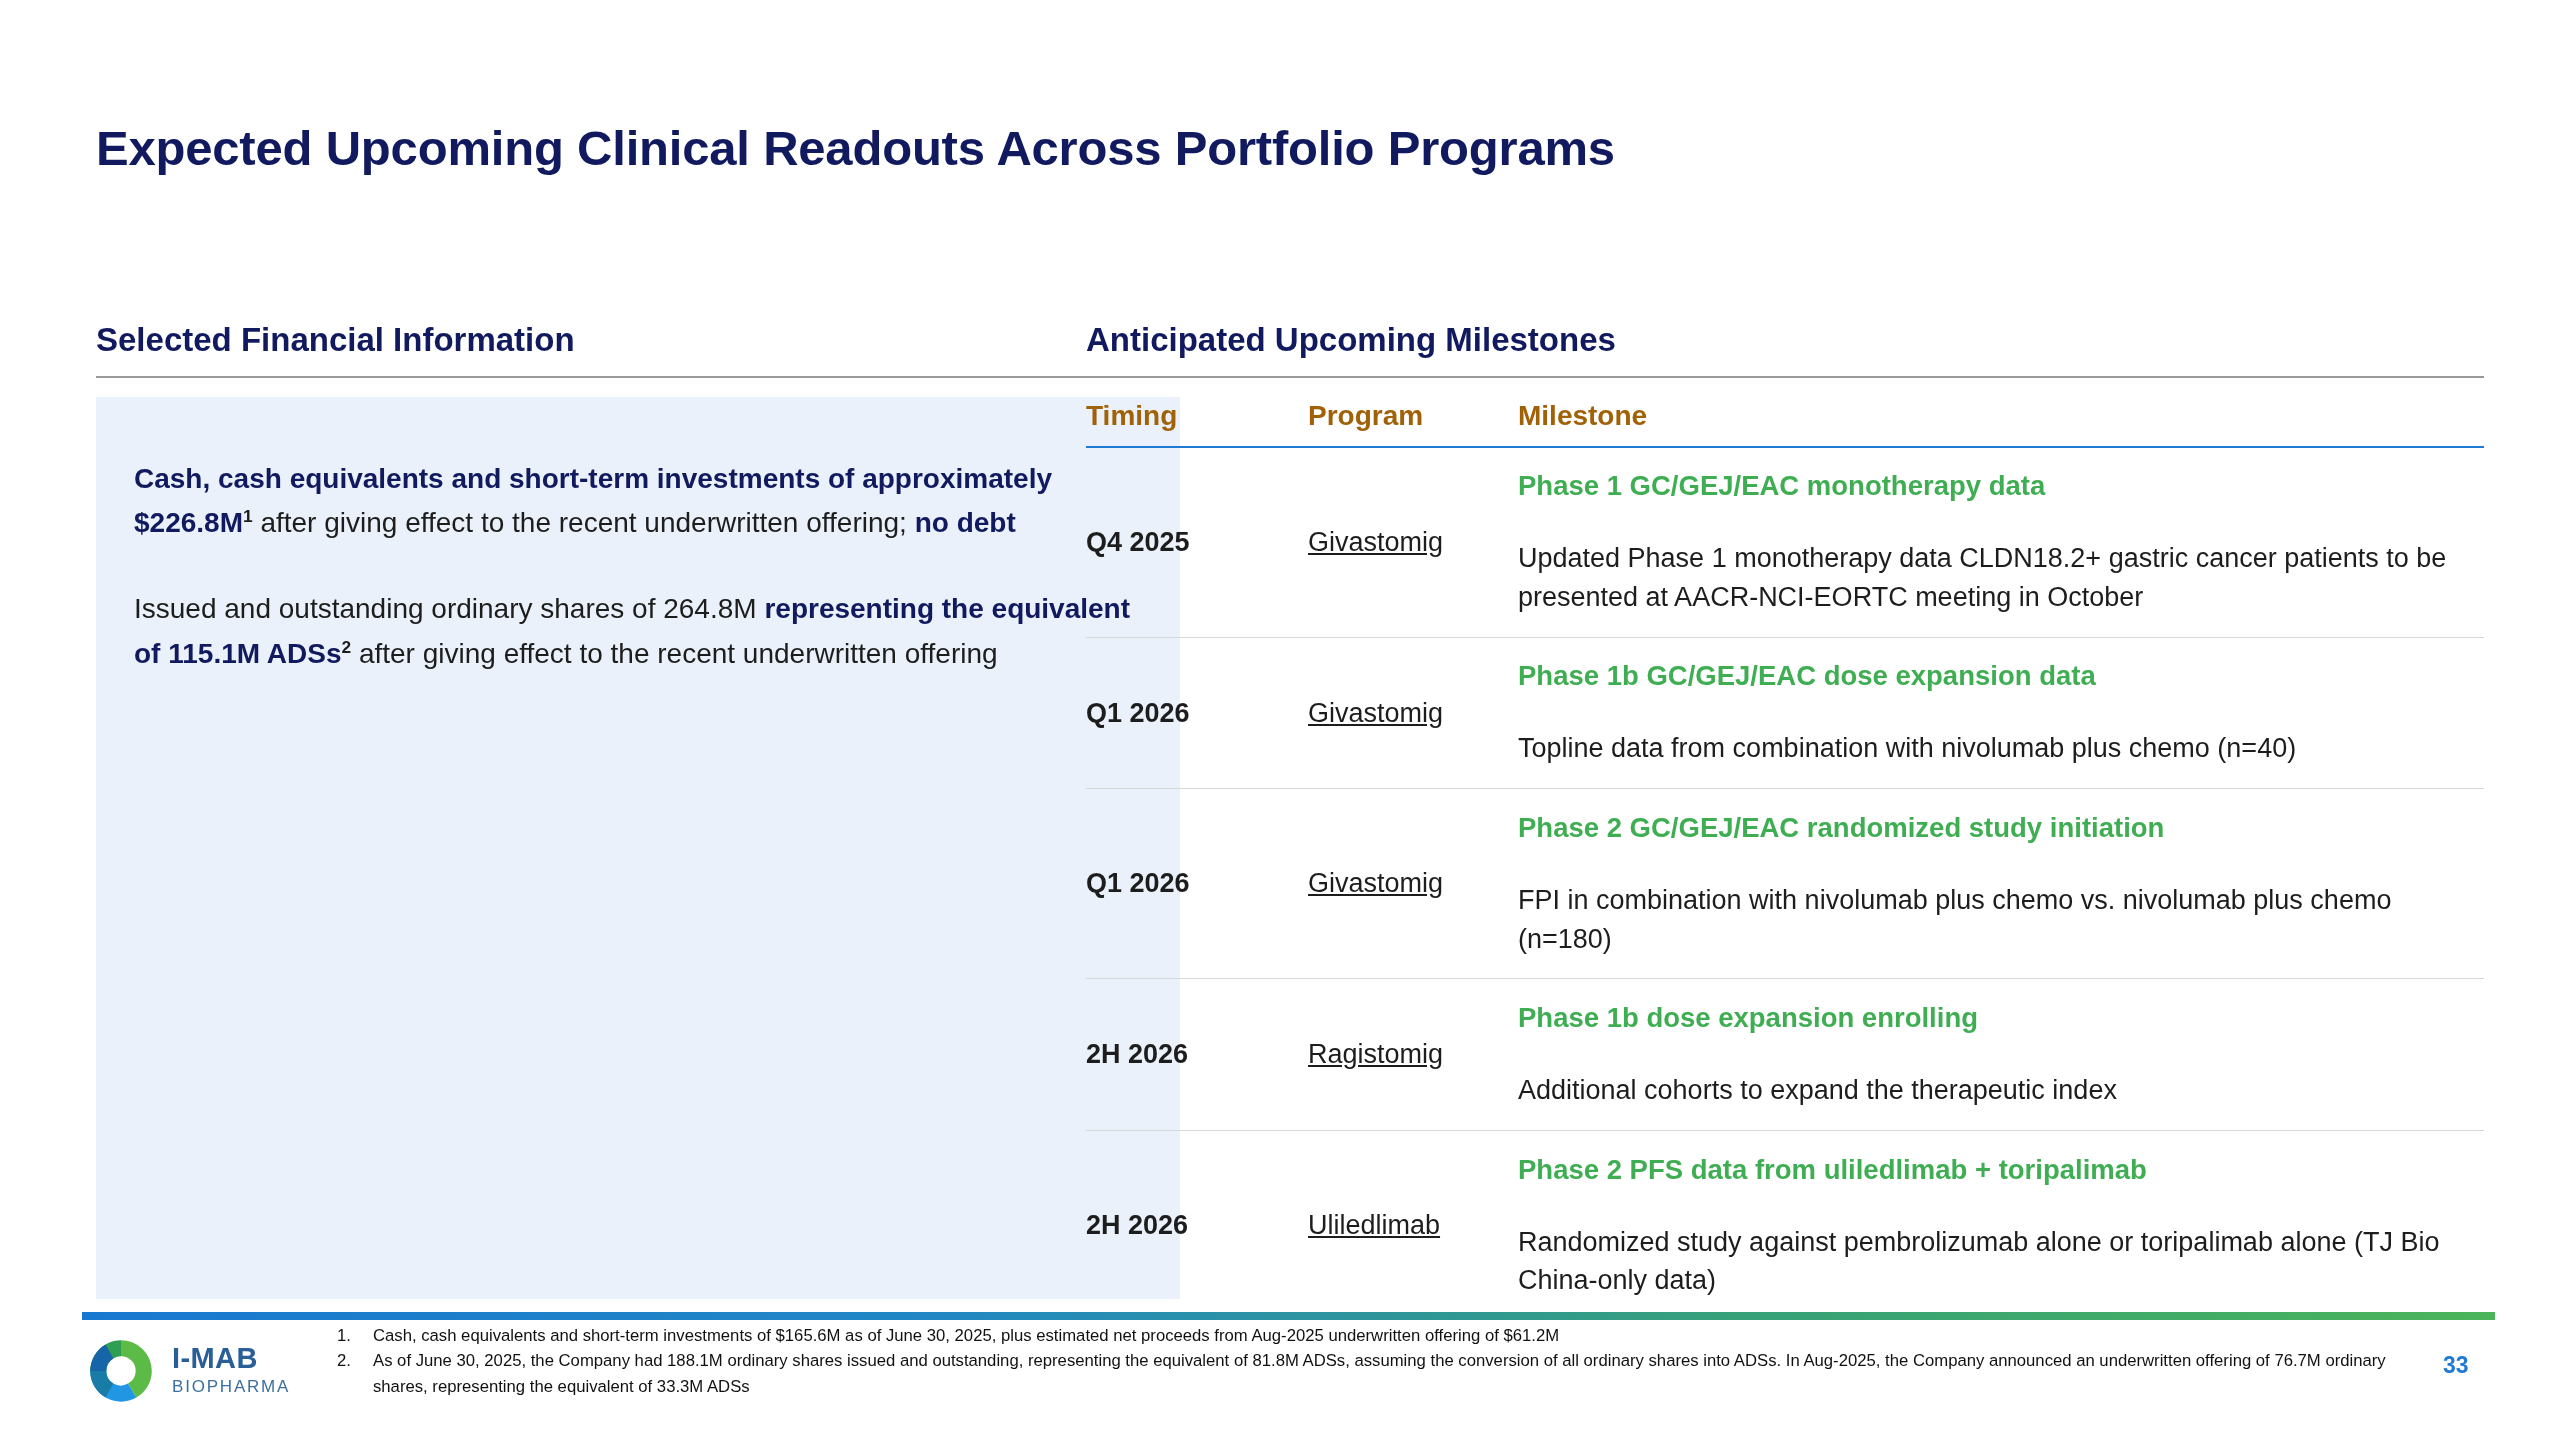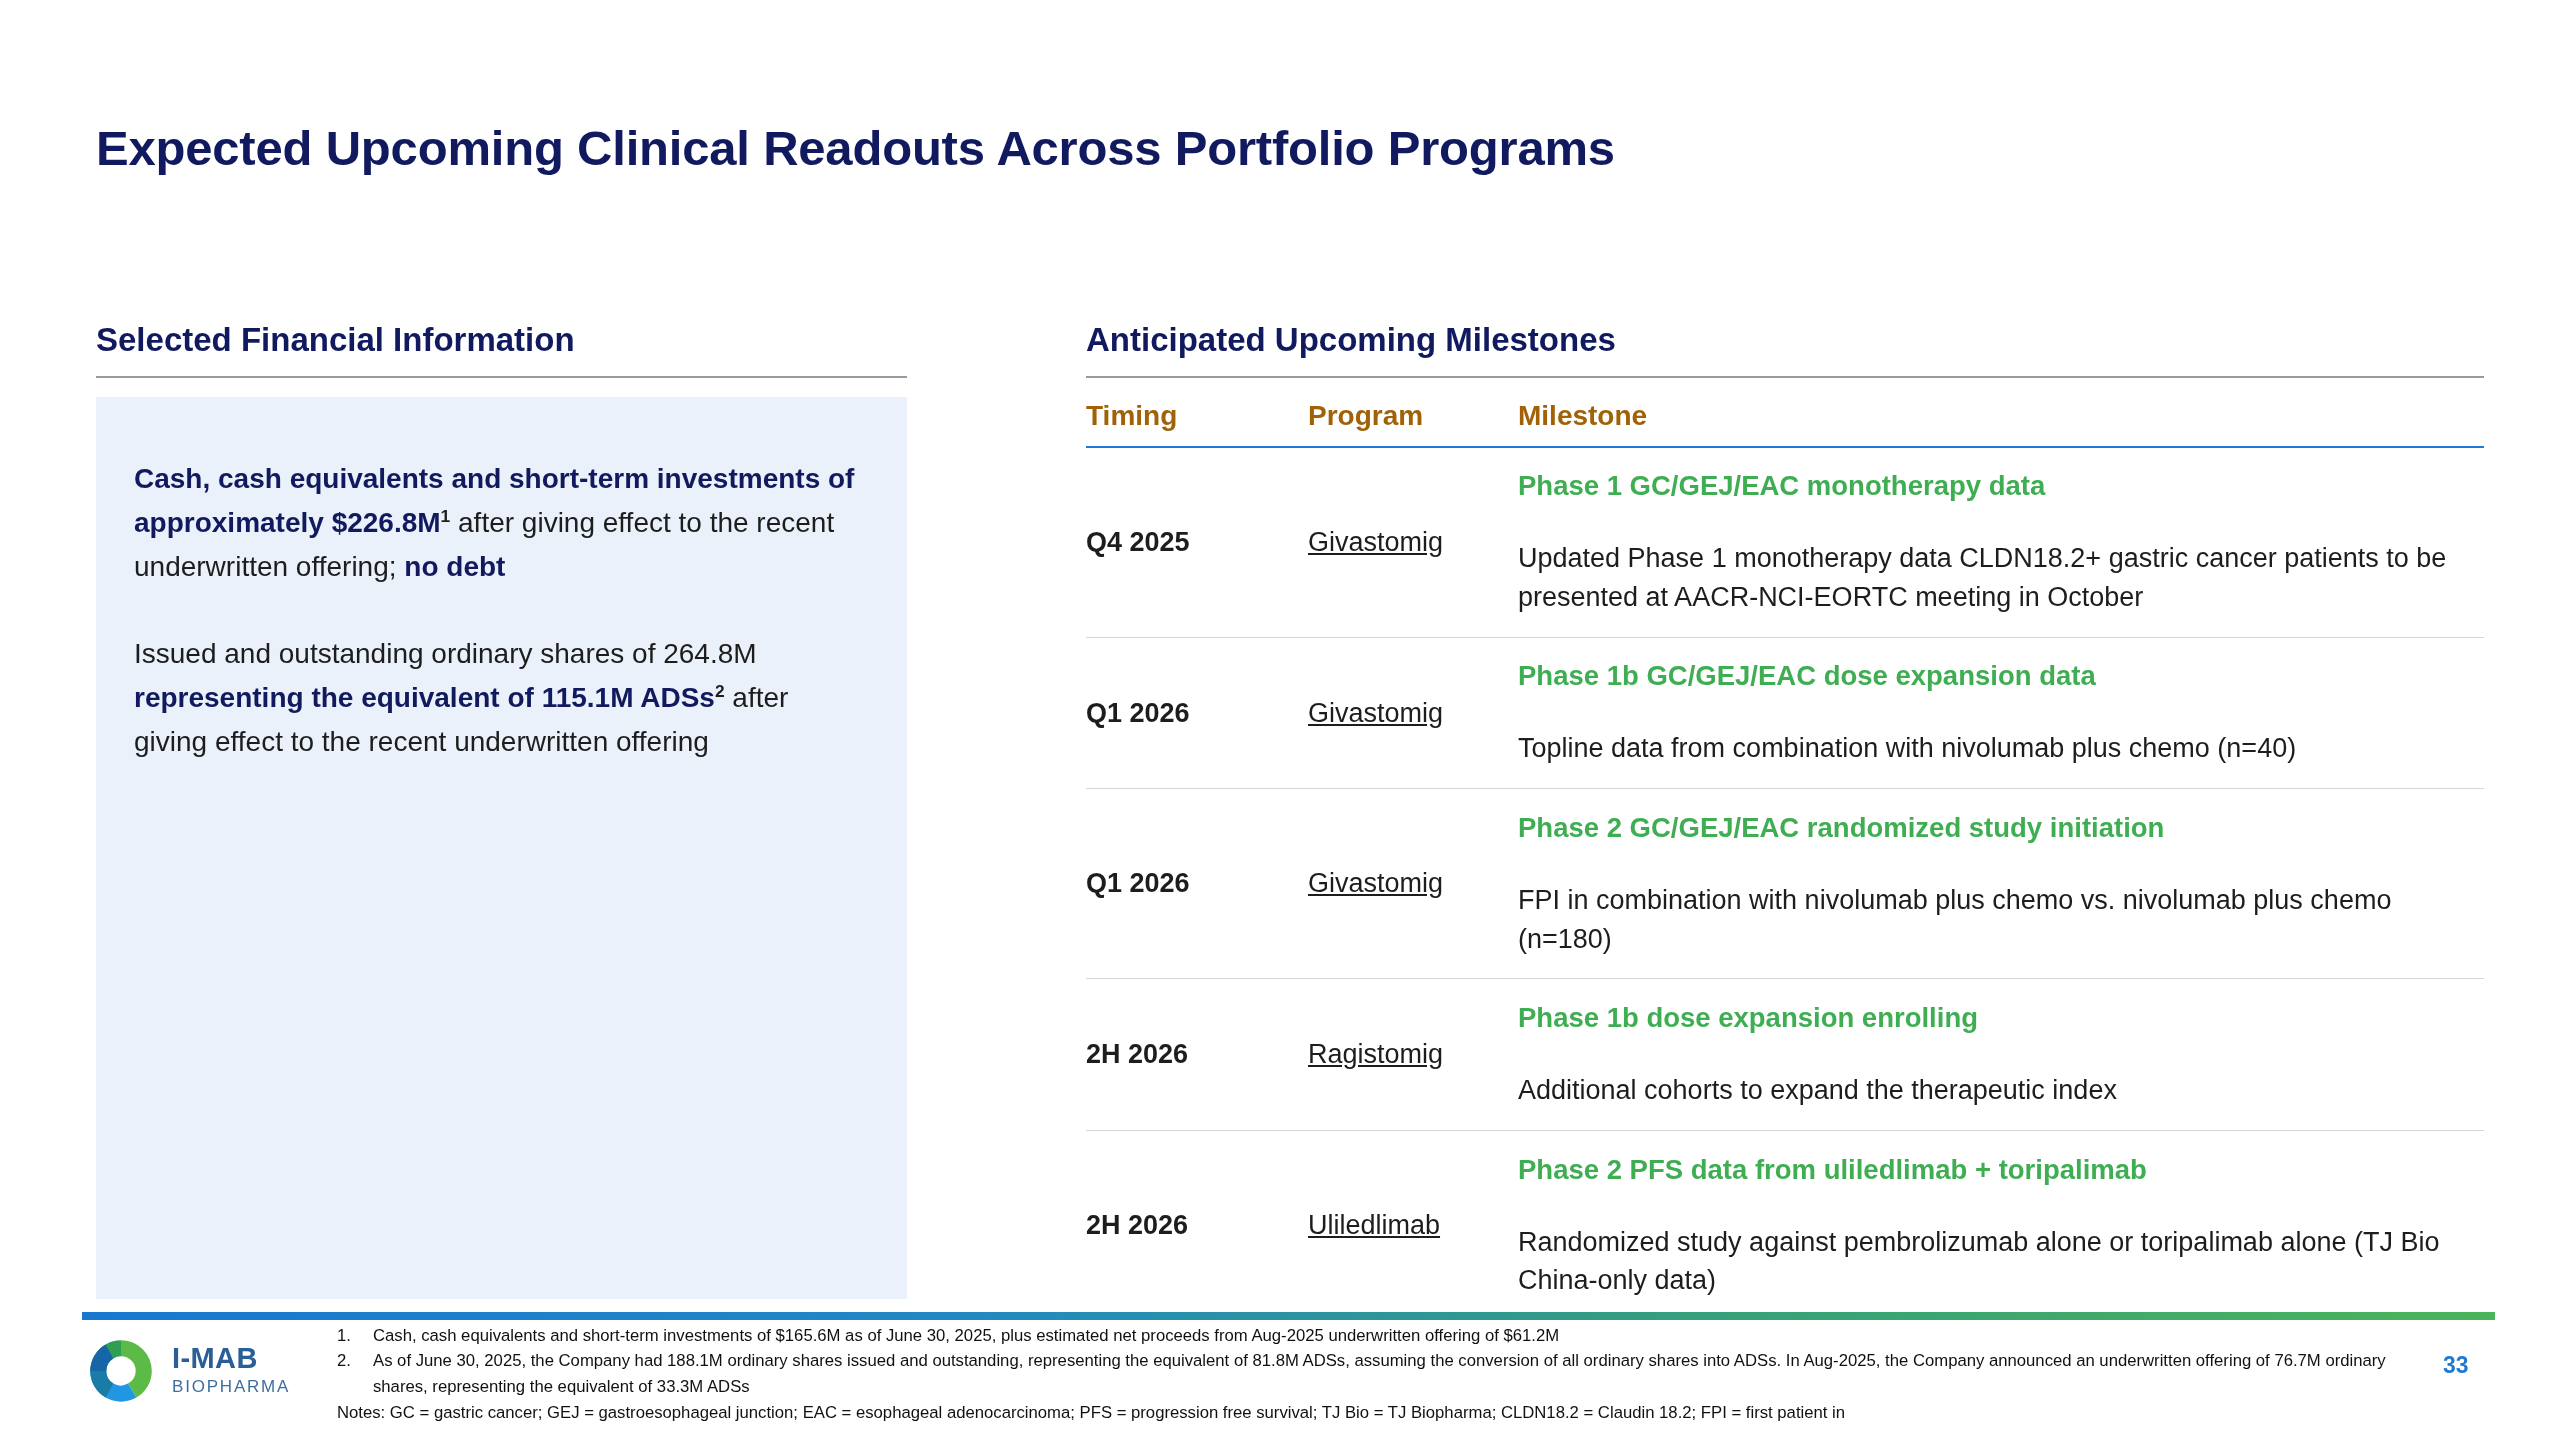--- a/index.html
+++ b/index.html
@@ -26,21 +26,21 @@
     color: #111a5e;
     letter-spacing: -0.2px;
     white-space: nowrap;
   }
 
   
   .left-col {
     position: absolute;
     left: 96px;
     top: 322px;
-    width: 811px;
+    width: 1084px;
   }
   .section-head {
     font-size: 33px;
     font-weight: bold;
     color: #111a5e;
     line-height: 1.1;
   }
   .section-rule {
     margin-top: 18px;
     height: 1.7px;
@@ -292,17 +292,16 @@
 
 <div class="footnotes" id="footnotes">
     <div class="fn-row">
       <div class="fn-num">1.</div>
       <div class="fn-txt">Cash, cash equivalents and short-term investments of $165.6M as of June 30, 2025, plus estimated net proceeds from Aug-2025 underwritten offering of $61.2M</div>
     </div>
     <div class="fn-row">
       <div class="fn-num">2.</div>
       <div class="fn-txt">As of June 30, 2025, the Company had 188.1M ordinary shares issued and outstanding, representing the equivalent of 81.8M ADSs, assuming the conversion of all ordinary shares into ADSs. In Aug-2025, the Company announced an underwritten offering of 76.7M ordinary shares, representing the equivalent of 33.3M ADSs</div>
     </div>
-    <div class="notes-line">Notes: GC = gastric cancer; GEJ = gastroesophageal junction; EAC = esophageal adenocarcinoma; PFS = progression free survival; TJ Bio = TJ Biopharma; CLDN18.2 = Claudin 18.2; FPI = first patient in</div>
   </div>
 
 <div class="page-num">33</div>
 
 
 </body></html>

